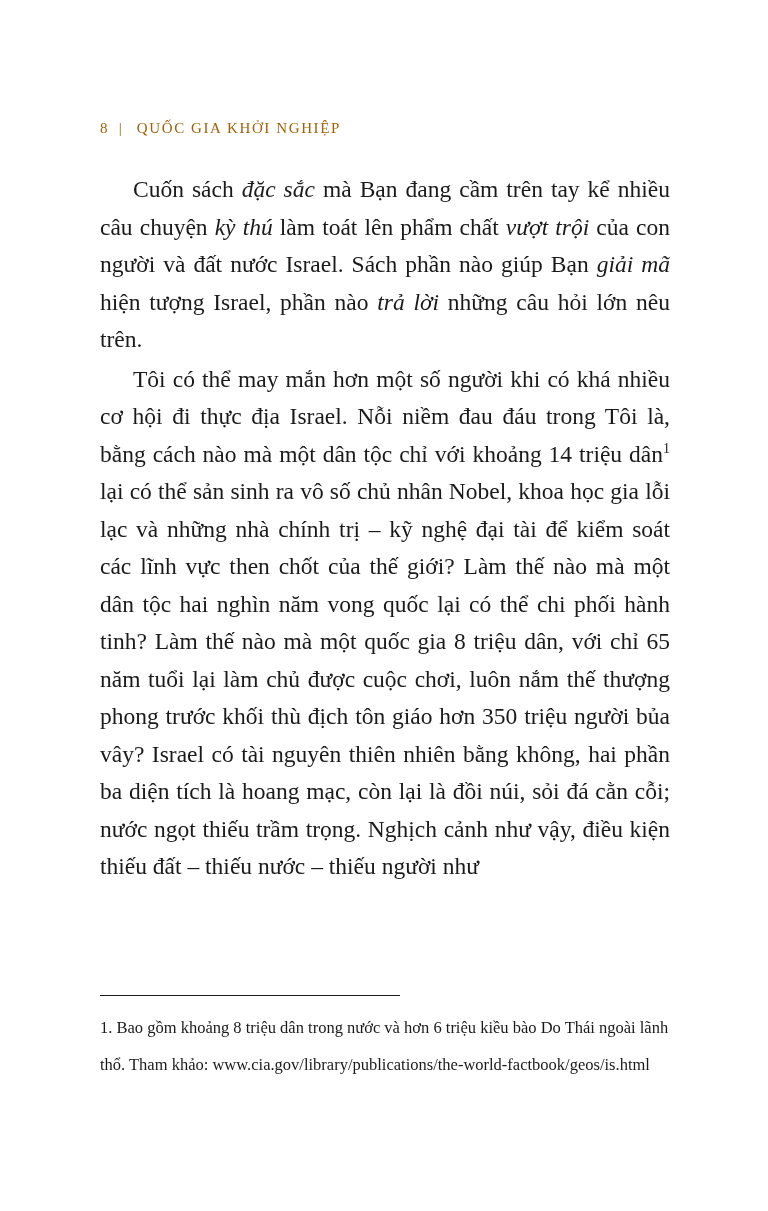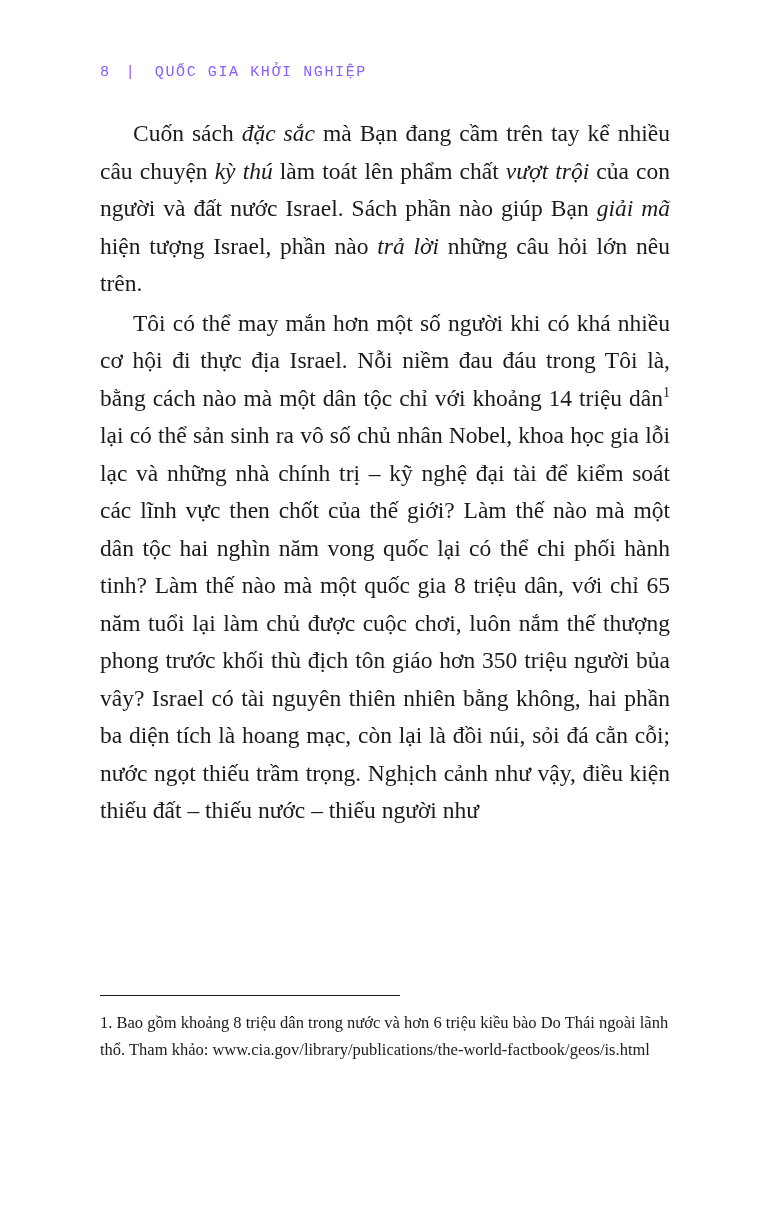--- a/index.html
+++ b/index.html
@@ -21,25 +21,25 @@
     box-sizing: border-box;
     padding: 0;
   }
   .content {
     position: absolute;
     left: 100px;
     top: 0;
     width: 570px;
   }
   .running-head {
-    margin-top: 64px;
-    font-family: Liberation Mono, monospace;
+    margin-top: 120px;
+    font-family: Liberation Serif, serif;
     font-size: 15px;
     letter-spacing: 1.6px;
-    color: #8b5cf6;
+    color: #a16207;
     white-space: nowrap;
   }
   .running-head .folio {
     letter-spacing: 0;
     margin-right: 2px;
   }
   .running-head .sep {
     margin: 0 8px 0 4px;
   }
   .running-head .title {
@@ -79,21 +79,21 @@
   }
   .footnote-rule {
     width: 300px;
     height: 1px;
     background: #1a1a1a;
     margin-bottom: 13px;
   }
   .footnote {
     margin: 0;
     font-size: 16.5px;
-    line-height: 27px;
+    line-height: 37px;
     text-align: left;
   }
 </style>
 </head>
 <body>
 
 <div class="page">
 
   <div class="content">
 

